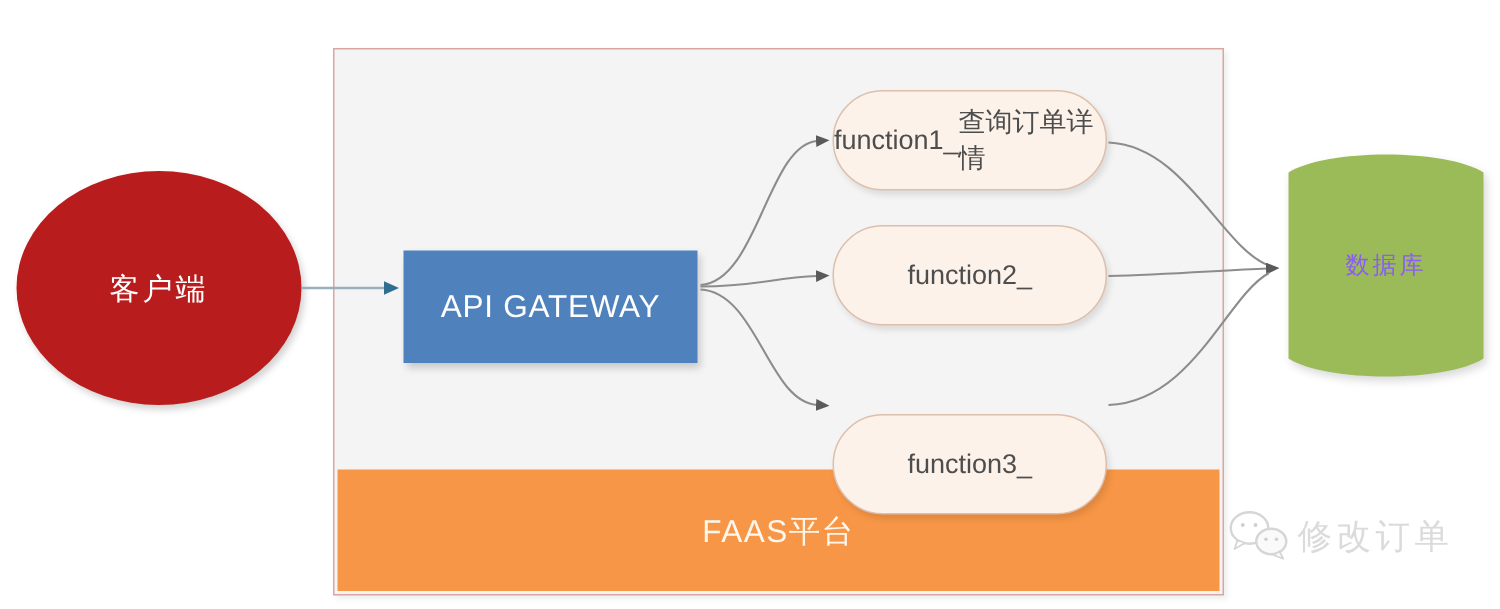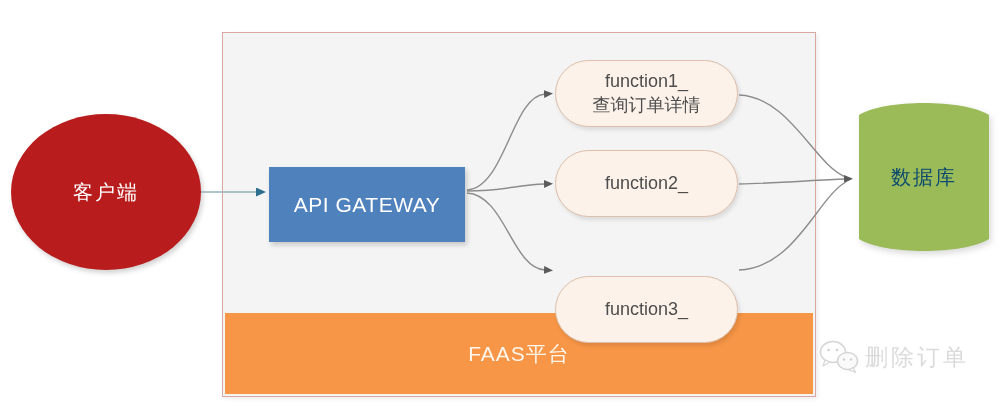--- a/index.html
+++ b/index.html
@@ -28,31 +28,31 @@
   .gateway-box {
     position:absolute; left:269px; top:153px; width:196px; height:75px;
     background:#4f81bd; display:flex; align-items:center; justify-content:center;
     color:#ffffff; font-size:21px; letter-spacing:0.5px;
     box-shadow:2px 3px 5px rgba(0,0,0,0.18);
     margin-top:14px;
   }
   .func-pill {
     position:absolute; left:555px; width:183px; height:67px;
     background:#fdf2ea; border:1px solid #ddbfab; border-radius:34px;
-    display:flex; flex-direction:column; align-items:center; justify-content:center;
+    display:flex; align-items:center; justify-content:center;
     color:#4d4d4d; font-size:18px; line-height:1.3;
     box-shadow:2px 3px 4px rgba(0,0,0,0.10);
   }
   #func1 { top:60px; }
   #func2 { top:150px; }
   #func3 { top:237px;margin-top:39px; }
   .db-cylinder { position:absolute; left:856px; top:97px; width:136px; height:160px; filter:drop-shadow(2px 3px 3px rgba(0,0,0,0.15)); }
   .db-label {
     position:absolute; inset:0; display:flex; align-items:center; justify-content:center;
-    color:#0c4a6e; font-size:20px; letter-spacing:2px;
+    color:#8b5cf6; font-size:16px; letter-spacing:2px;
   }
   .connectors { position:absolute; left:0; top:0; pointer-events:none; }
   .watermark { position:absolute; left:818px; top:337px; display:flex; align-items:center; gap:5px; }
   .watermark-text {
     color:#dbdbdb; font-size:23px; letter-spacing:3px;
     text-shadow:1px 1px 0 #ffffff;
   }
 </style>
 </head>
 <body>
@@ -116,16 +116,16 @@
     <svg width="42" height="40" viewBox="0 0 42 40">
       <ellipse cx="15" cy="15" rx="12.5" ry="10.5" fill="#ffffff" stroke="#d6d6d6" stroke-width="1.6"></ellipse>
       <path d="M7,23 L5,29 L12,25 Z" fill="#ffffff" stroke="#d6d6d6" stroke-width="1.2" stroke-linejoin="round"></path>
       <circle cx="10.5" cy="13" r="1.3" fill="#d0d0d0"></circle>
       <circle cx="19" cy="13" r="1.3" fill="#d0d0d0"></circle>
       <ellipse cx="29.5" cy="24" rx="10" ry="8.5" fill="#fafafa" stroke="#d6d6d6" stroke-width="1.6"></ellipse>
       <path d="M35,30.5 L37.5,35.5 L31,33 Z" fill="#fafafa" stroke="#d6d6d6" stroke-width="1.2" stroke-linejoin="round"></path>
       <circle cx="26" cy="22.5" r="1.2" fill="#d0d0d0"></circle>
       <circle cx="33" cy="22.5" r="1.2" fill="#d0d0d0"></circle>
     </svg>
-    <span class="watermark-text">删除订单</span>
+    <span class="watermark-text">修改订单</span>
   </div>
 
 </div>
 
 </body></html>

